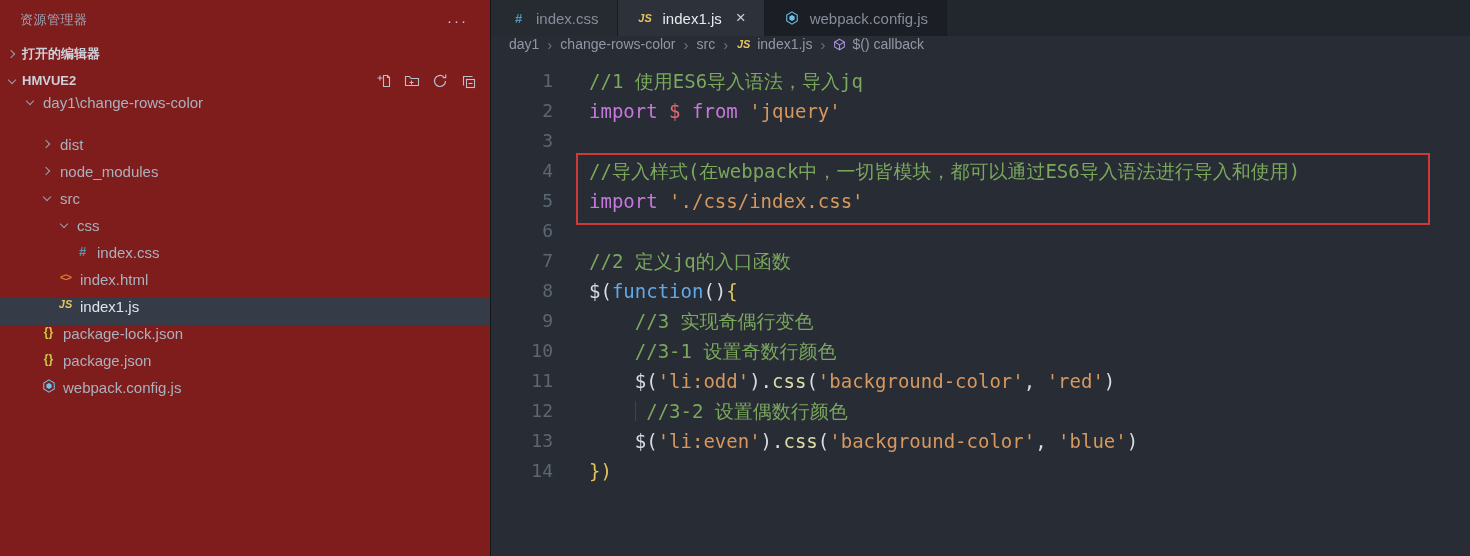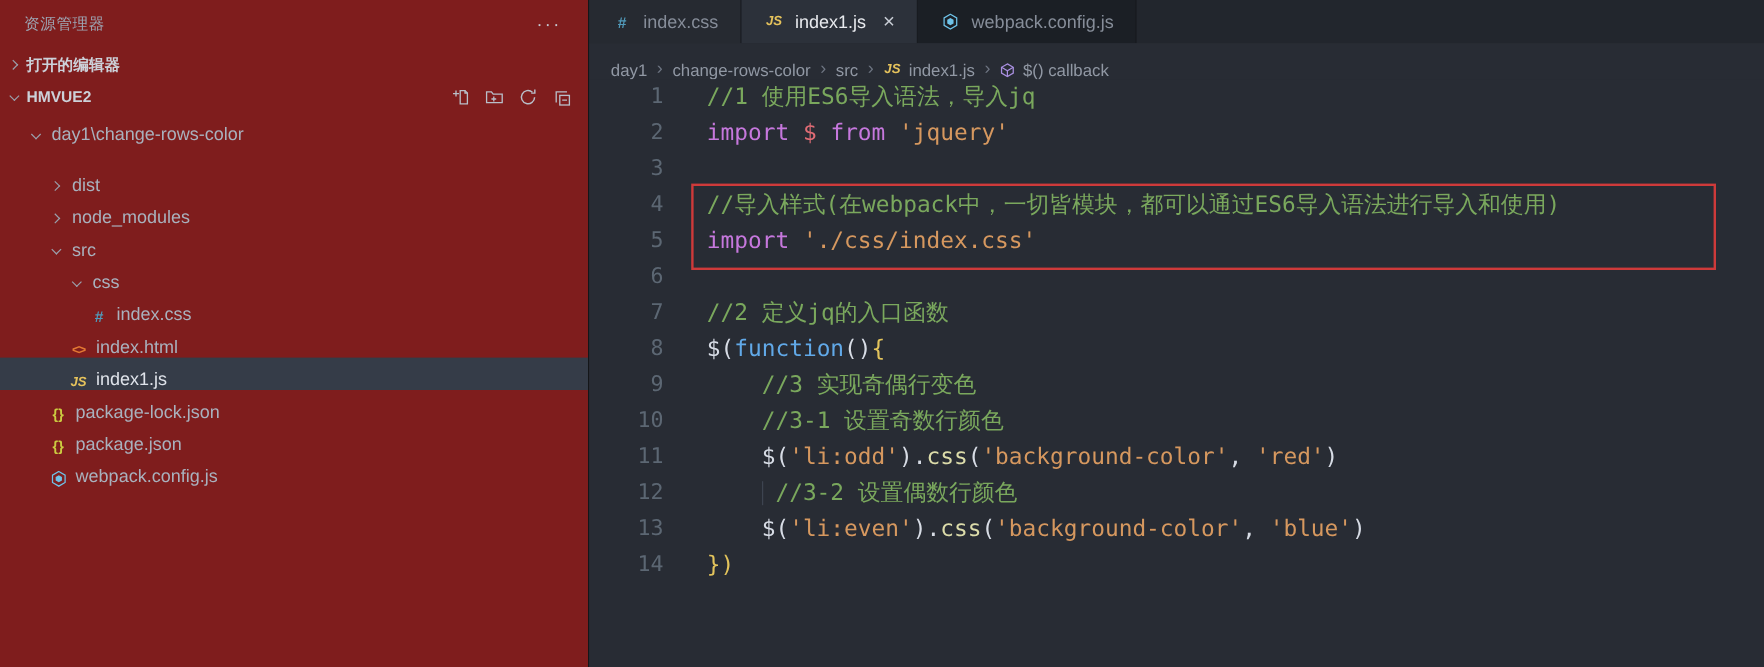--- a/index.html
+++ b/index.html
@@ -16,41 +16,41 @@
   .section-label { margin-left:2px; }
   .sb-actions { margin-left:auto; display:flex; align-items:center; gap:12px; padding-right:14px; color:#b9bfc9; font-weight:normal; }
   .sb-action { display:inline-flex; cursor:pointer; }
 
   .chev { width:16px; height:16px; flex:0 0 16px; position:relative; display:inline-block; }
   .chev::before { content:""; position:absolute; width:5px; height:5px; border:solid #9aa1ad; border-width:0 1.4px 1.4px 0; }
   .chev.right::before { top:5px; left:4px; transform:rotate(-45deg); }
   .chev.down::before  { top:4px; left:5px; transform:rotate(45deg); }
 
   .tree { flex:1; overflow:hidden; }
-  .tree-row { height:27px; display:flex; align-items:flex-end; font-size:15px; color:#a9b1bd; cursor:pointer; white-space:nowrap; }
+  .tree-row { height:27px; display:flex; align-items:flex-start; font-size:15px; color:#a9b1bd; cursor:pointer; white-space:nowrap; }
   .tree-row.selected { background:#353c48; color:#dfe3ea; }
   .tree-label { margin-left:5px; }
 
   .ficon { width:19px; flex:0 0 19px; text-align:center; font-weight:bold; display:inline-flex; align-items:center; justify-content:center; }
   .ficon-css { color:var(--css_icon); font-size:13px; }
   .ficon-html { color:var(--html_icon); font-size:11px; letter-spacing:-1px; }
   .ficon-js { color:var(--js_icon); font-size:11px;font-style:italic; }
   .ficon-json { color:var(--json_icon); font-size:12px; }
   .ficon-webpack { color:var(--webpack_icon); }
 
   
   .main { flex:1; display:flex; flex-direction:column; border-left:1px solid #141619; background:#282c34; min-width:0; }
   .tabbar { height:36px; background:#22262d; display:flex; align-items:stretch; }
   .tab { display:flex; align-items:center; gap:8px; padding:0 18px; font-size:15px; color:#868d99; border-right:1px solid #181b20; cursor:pointer; background:#1f232a; }
   .tab:nth-child(1) { background:#262a31; }
   .tab:nth-child(3) { background:#1b1f25; }
   .tab.active { background:#2c313a; color:#e8eaee; }
   .tab-close { font-size:17px; margin-left:6px; color:#c9ced6; cursor:pointer; }
 
-  .breadcrumb { height:30px; display:flex; align-items:flex-end; gap:8px; padding-left:18px; font-size:14px; color:#9198a4; background:#282c34; }
+  .breadcrumb { height:30px; display:flex; align-items:flex-start; gap:8px; padding-left:18px; font-size:14px; color:#9198a4; background:#282c34; }
   .crumb { display:flex; align-items:center; gap:6px; cursor:pointer; }
   .crumb-sep { color:#6e7582; font-size:15px; }
   .symbol-icon { color:var(--symbol_icon); display:inline-flex; }
   .crumb .ficon { width:15px; flex:0 0 15px; }
 
   .editor { flex:1; position:relative; background:#282c34; overflow:hidden;
             font-family:"DejaVu Sans Mono","Liberation Sans",monospace; font-size:19px; }
   .code-line { display:flex; height:30px; line-height:30px; }
   .ln { width:62px; flex:0 0 62px; text-align:right; color:#5c6773; font-size:18px; }
   .code-text { padding-left:36px; white-space:pre; color:var(--plain); position:relative; }

